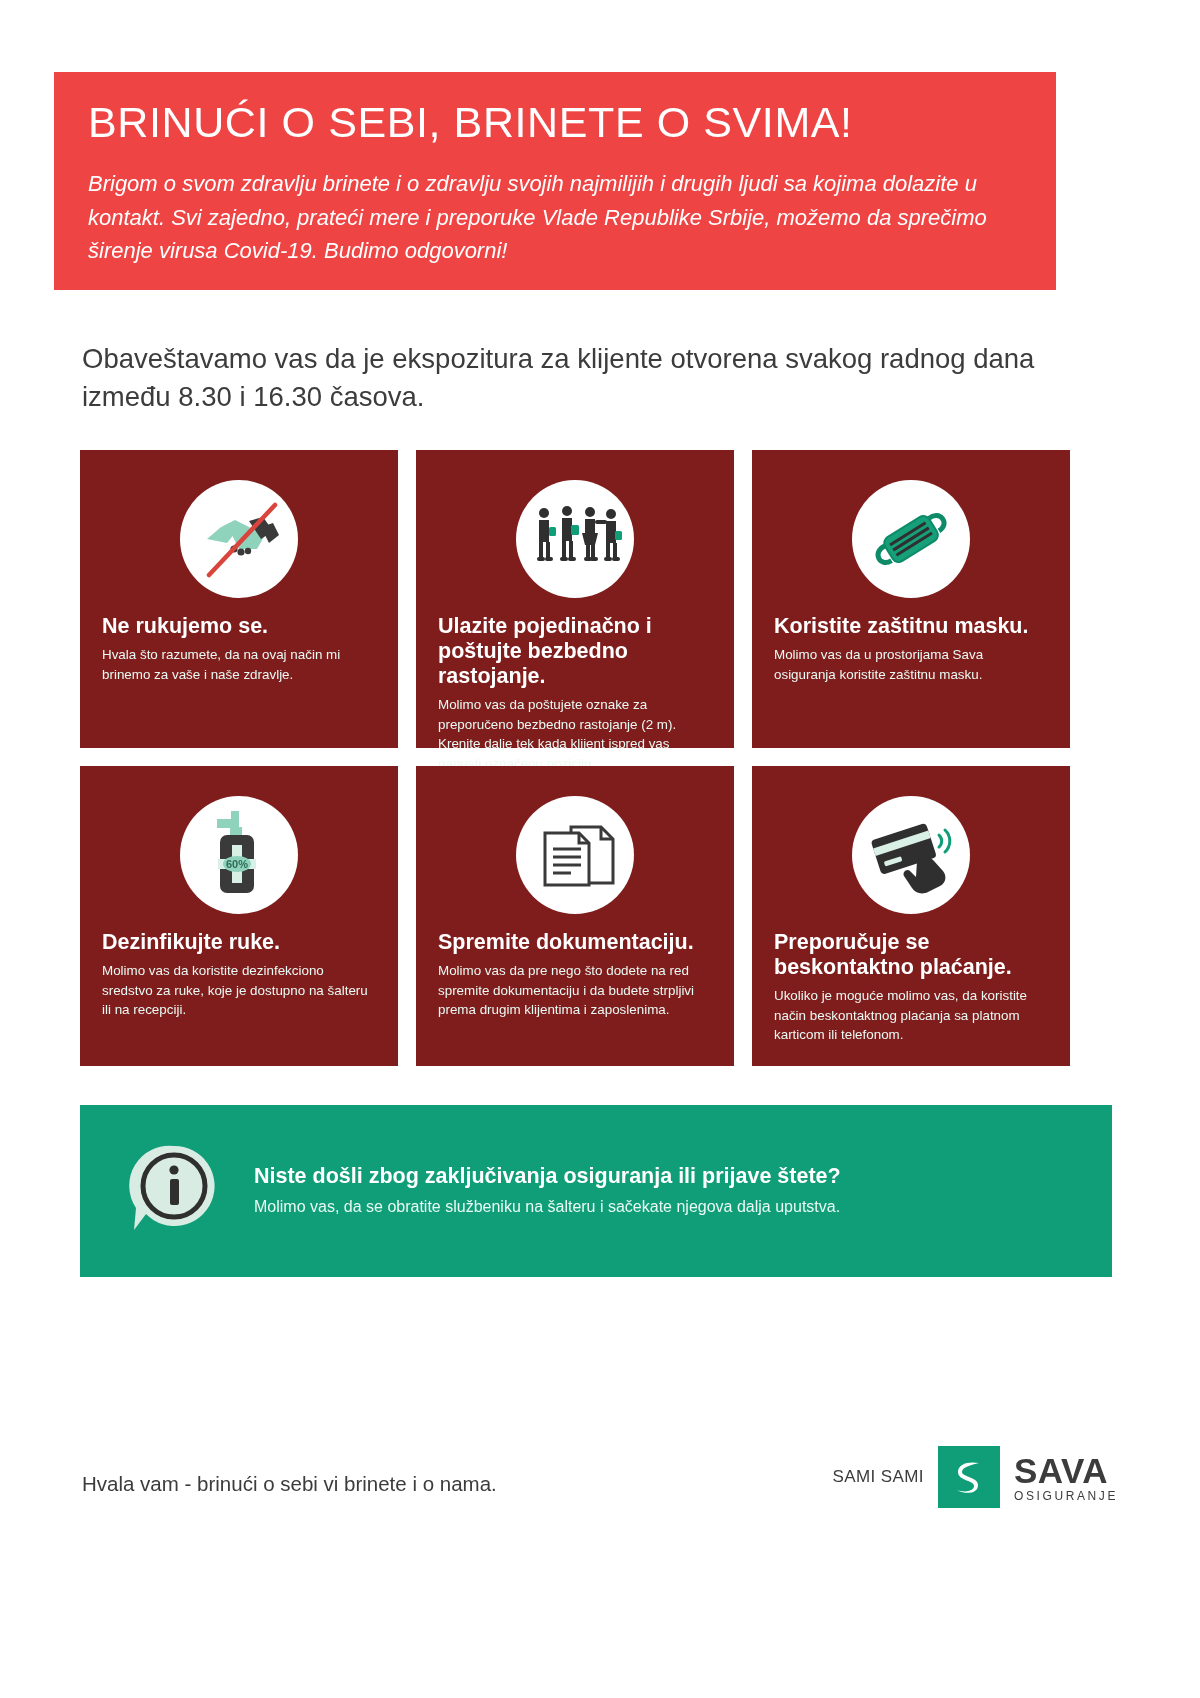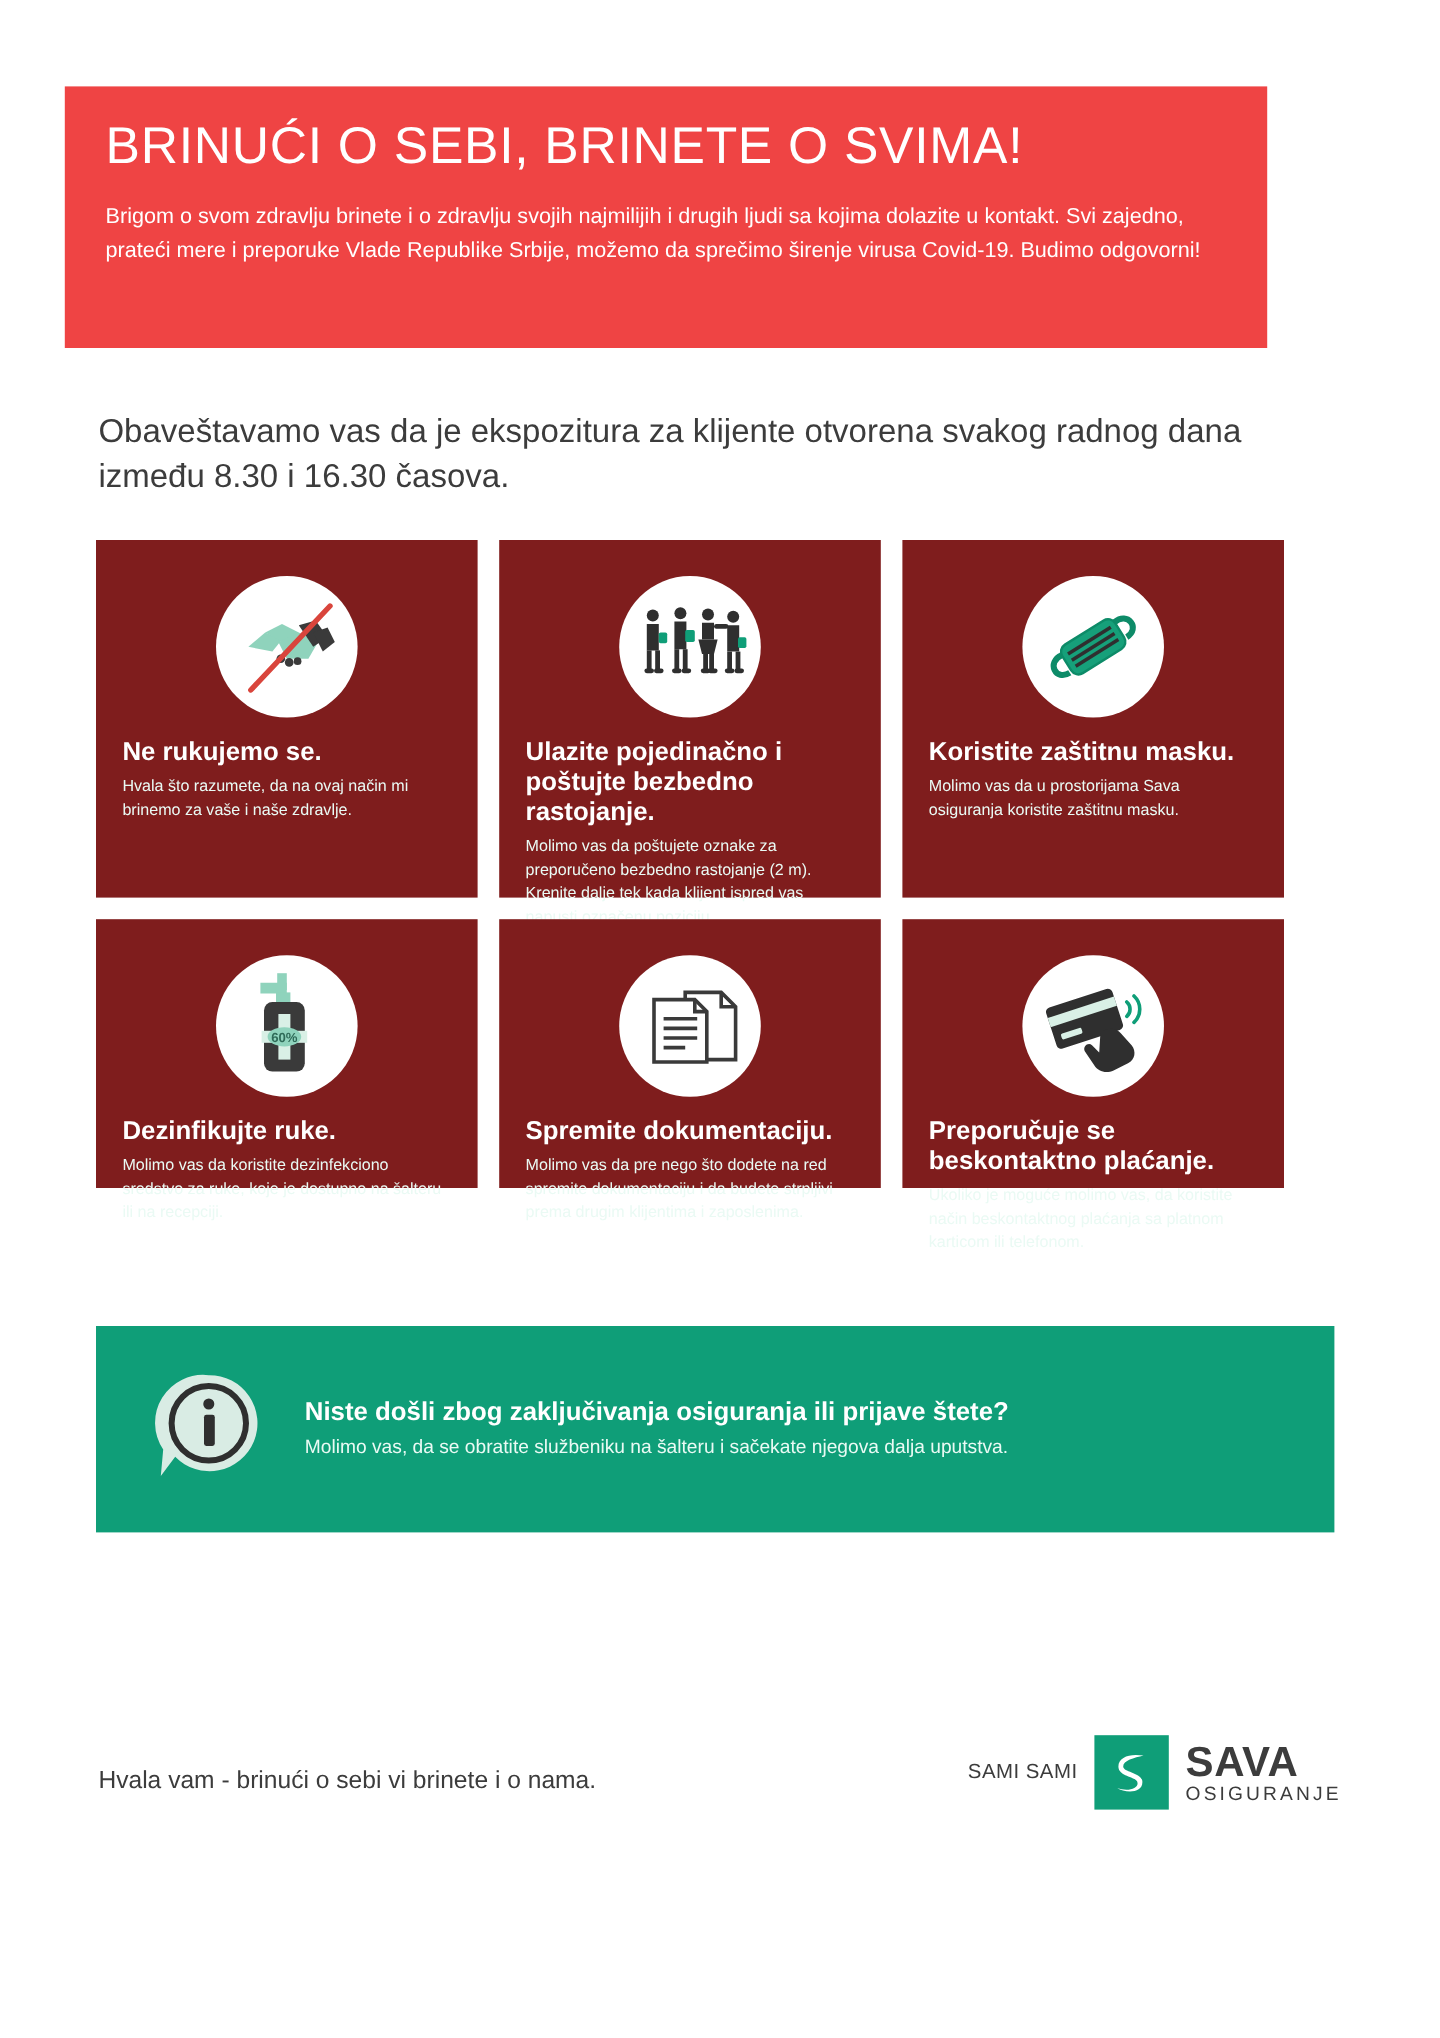--- a/index.html
+++ b/index.html
@@ -30,25 +30,26 @@
     color:#ffffff;
     font-size:43px;
     font-weight:400;
     letter-spacing:.6px;
     line-height:1.05;
     margin:0 0 22px 0;
     white-space:nowrap;
   }
   .hero-sub{
     color:#ffffff;
-    font-size:18px;
+    font-size:22px;
     line-height:1.52;
     font-weight:400;
     max-width:930px;
     margin:0;
+    font-style:italic;
   }
 
   
   .lead{
     position:absolute;
     left:82px;top:340px;
     width:960px;
     font-size:27.5px;
     line-height:1.38;
     color:#3c3c3c;
@@ -67,21 +68,21 @@
     margin-bottom:18px;
   }
   .card{
     background:#7f1d1d;
     width:318px;
     box-sizing:border-box;
     padding:22px 22px 26px 22px;
     position:relative;
   }
   .row1 .card{height:298px;}
-  .row2 .card{height:224px;}
+  .row2 .card{height:300px;}
 
   .badge{
     width:118px;height:118px;
     border-radius:50%;
     background:#ffffff;
     margin:8px auto 16px auto;
     display:flex;align-items:center;justify-content:center;
     position:relative;
     overflow:hidden;
   }
@@ -165,21 +166,21 @@
   }
   .logo-words{line-height:1;}
   .logo-sava{
     font-size:35px;
     font-weight:700;
     letter-spacing:.5px;
     color:#3c3c3c;
     display:block;
   }
   .logo-osig{
-    font-size:16px;
+    font-size:12px;
     letter-spacing:2.6px;
     color:#3c3c3c;
     display:block;
     margin-top:2px;
     text-align:right;
   }
   svg{display:block;}
 </style>
 </head>
 <body>

